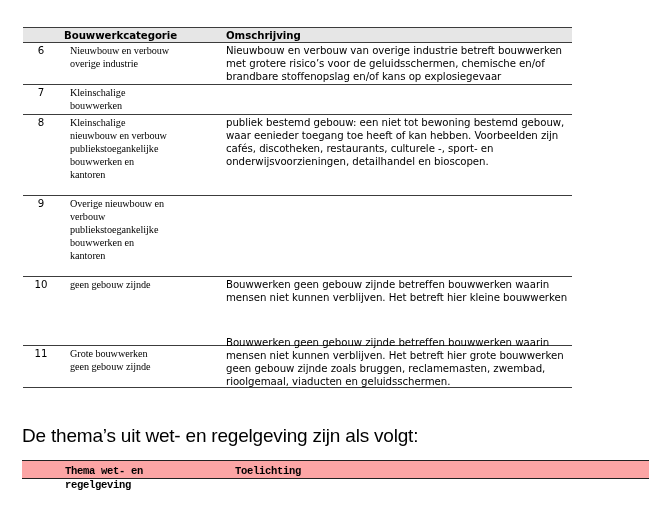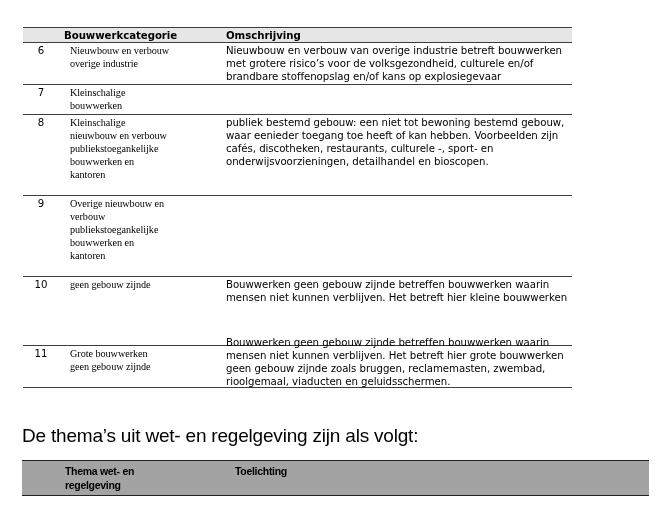--- a/index.html
+++ b/index.html
@@ -64,26 +64,26 @@
       font-family: "Liberation Sans", sans-serif;
       font-size: 19px;
       letter-spacing: -0.2px;
     }
 
     .tbl2 {
       position: absolute;
       left: 22px;
       top: 460px;
       width: 627px;
-      height: 36px;
-      background: #a3a3a3;
+      height: 19px;
+      background: #fca5a5;
       border-top: 1.5px solid #222;
       border-bottom: 1.5px solid #222;
       box-sizing: border-box;
-      font-family: Liberation Sans, sans-serif;
+      font-family: Liberation Mono, monospace;
       font-size: 10.5px;
       line-height: 14px;
       font-weight: bold;
       letter-spacing: -0.3px;
     }
     .tbl2 .c1 { position: absolute; left: 43px; top: 3px; width: 100px; }
     .tbl2 .c2 { position: absolute; left: 170px; top: 3px; margin-left: 43px; }
   </style>
 </head>
 <body>
@@ -95,21 +95,21 @@
   </div>
 
   <div class="row" style="top:16px;height:42px;">
     <div class="num">6</div>
     <div class="cat">
       <div>Nieuwbouw en verbouw</div>
       <div>overige industrie</div>
     </div>
     <div class="desc">
       <div>Nieuwbouw en verbouw van overige industrie betreft bouwwerken</div>
-      <div>met grotere risico’s voor de volksgezondheid, culturele en/of</div>
+      <div>met grotere risico’s voor de geluidsschermen, chemische en/of</div>
       <div>brandbare stoffenopslag en/of kans op explosiegevaar</div>
     </div>
   </div>
 
   <div class="row" style="top:58px;height:30px;">
     <div class="num">7</div>
     <div class="cat">
       <div>Kleinschalige</div>
       <div>bouwwerken</div>
     </div>

